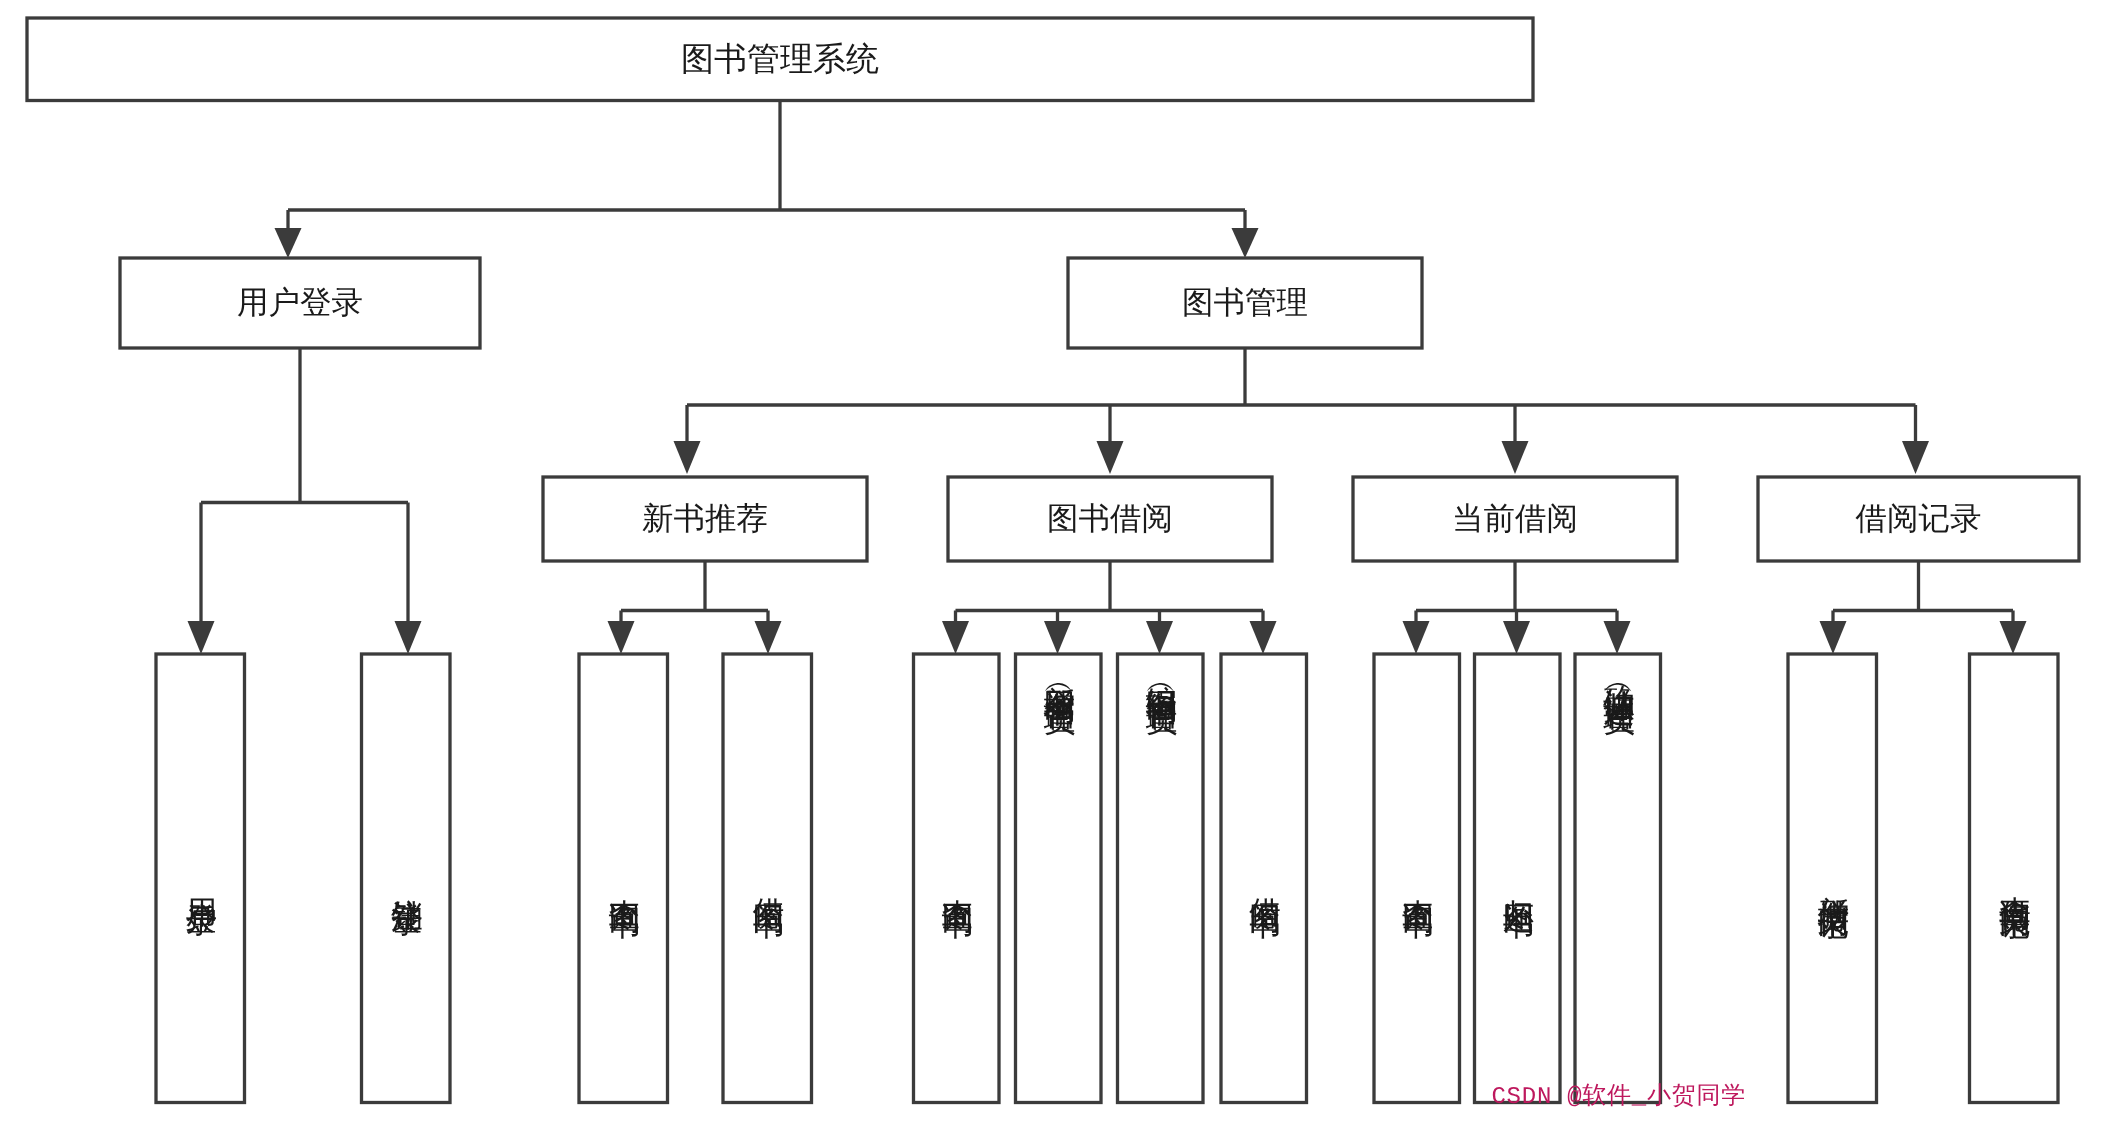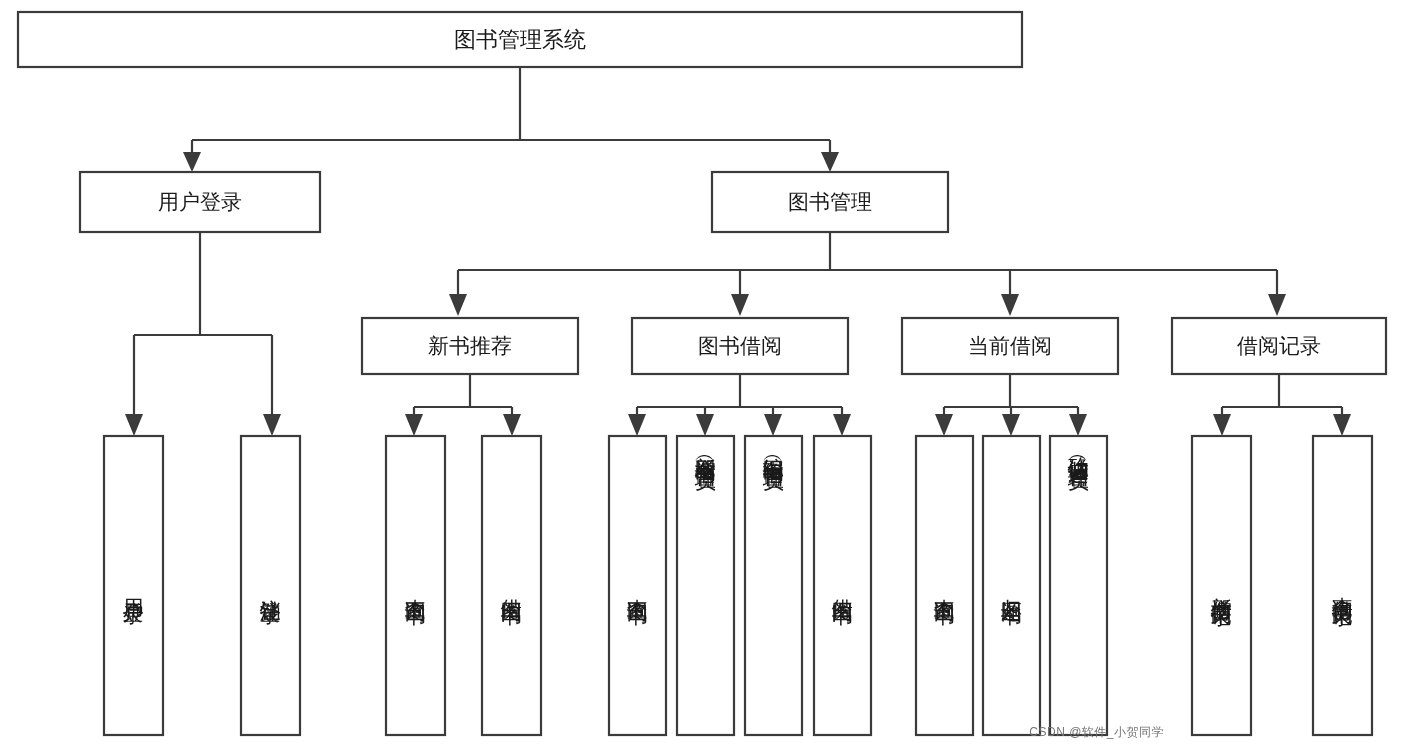--- a/index.html
+++ b/index.html
@@ -66,23 +66,23 @@
     font-size: 21px;
     line-height: 1.12;
     letter-spacing: 2px;
     color: #1a1a1a;
     white-space: nowrap;
   }
   #watermark {
     position: absolute;
     right: 8px;
     bottom: 6px;
-    font-family: Liberation Sans, sans-serif;
-    font-size: 12px;
-    color: #737373;
+    font-family: Liberation Mono, monospace;
+    font-size: 16px;
+    color: #be185d;
     letter-spacing: 0.5px;
     white-space: nowrap;
   }
 </style>
 </head>
 <body>
 
 <div id="diagram-root">
 
   <svg id="diagram-svg" viewBox="0 0 1405 747">

